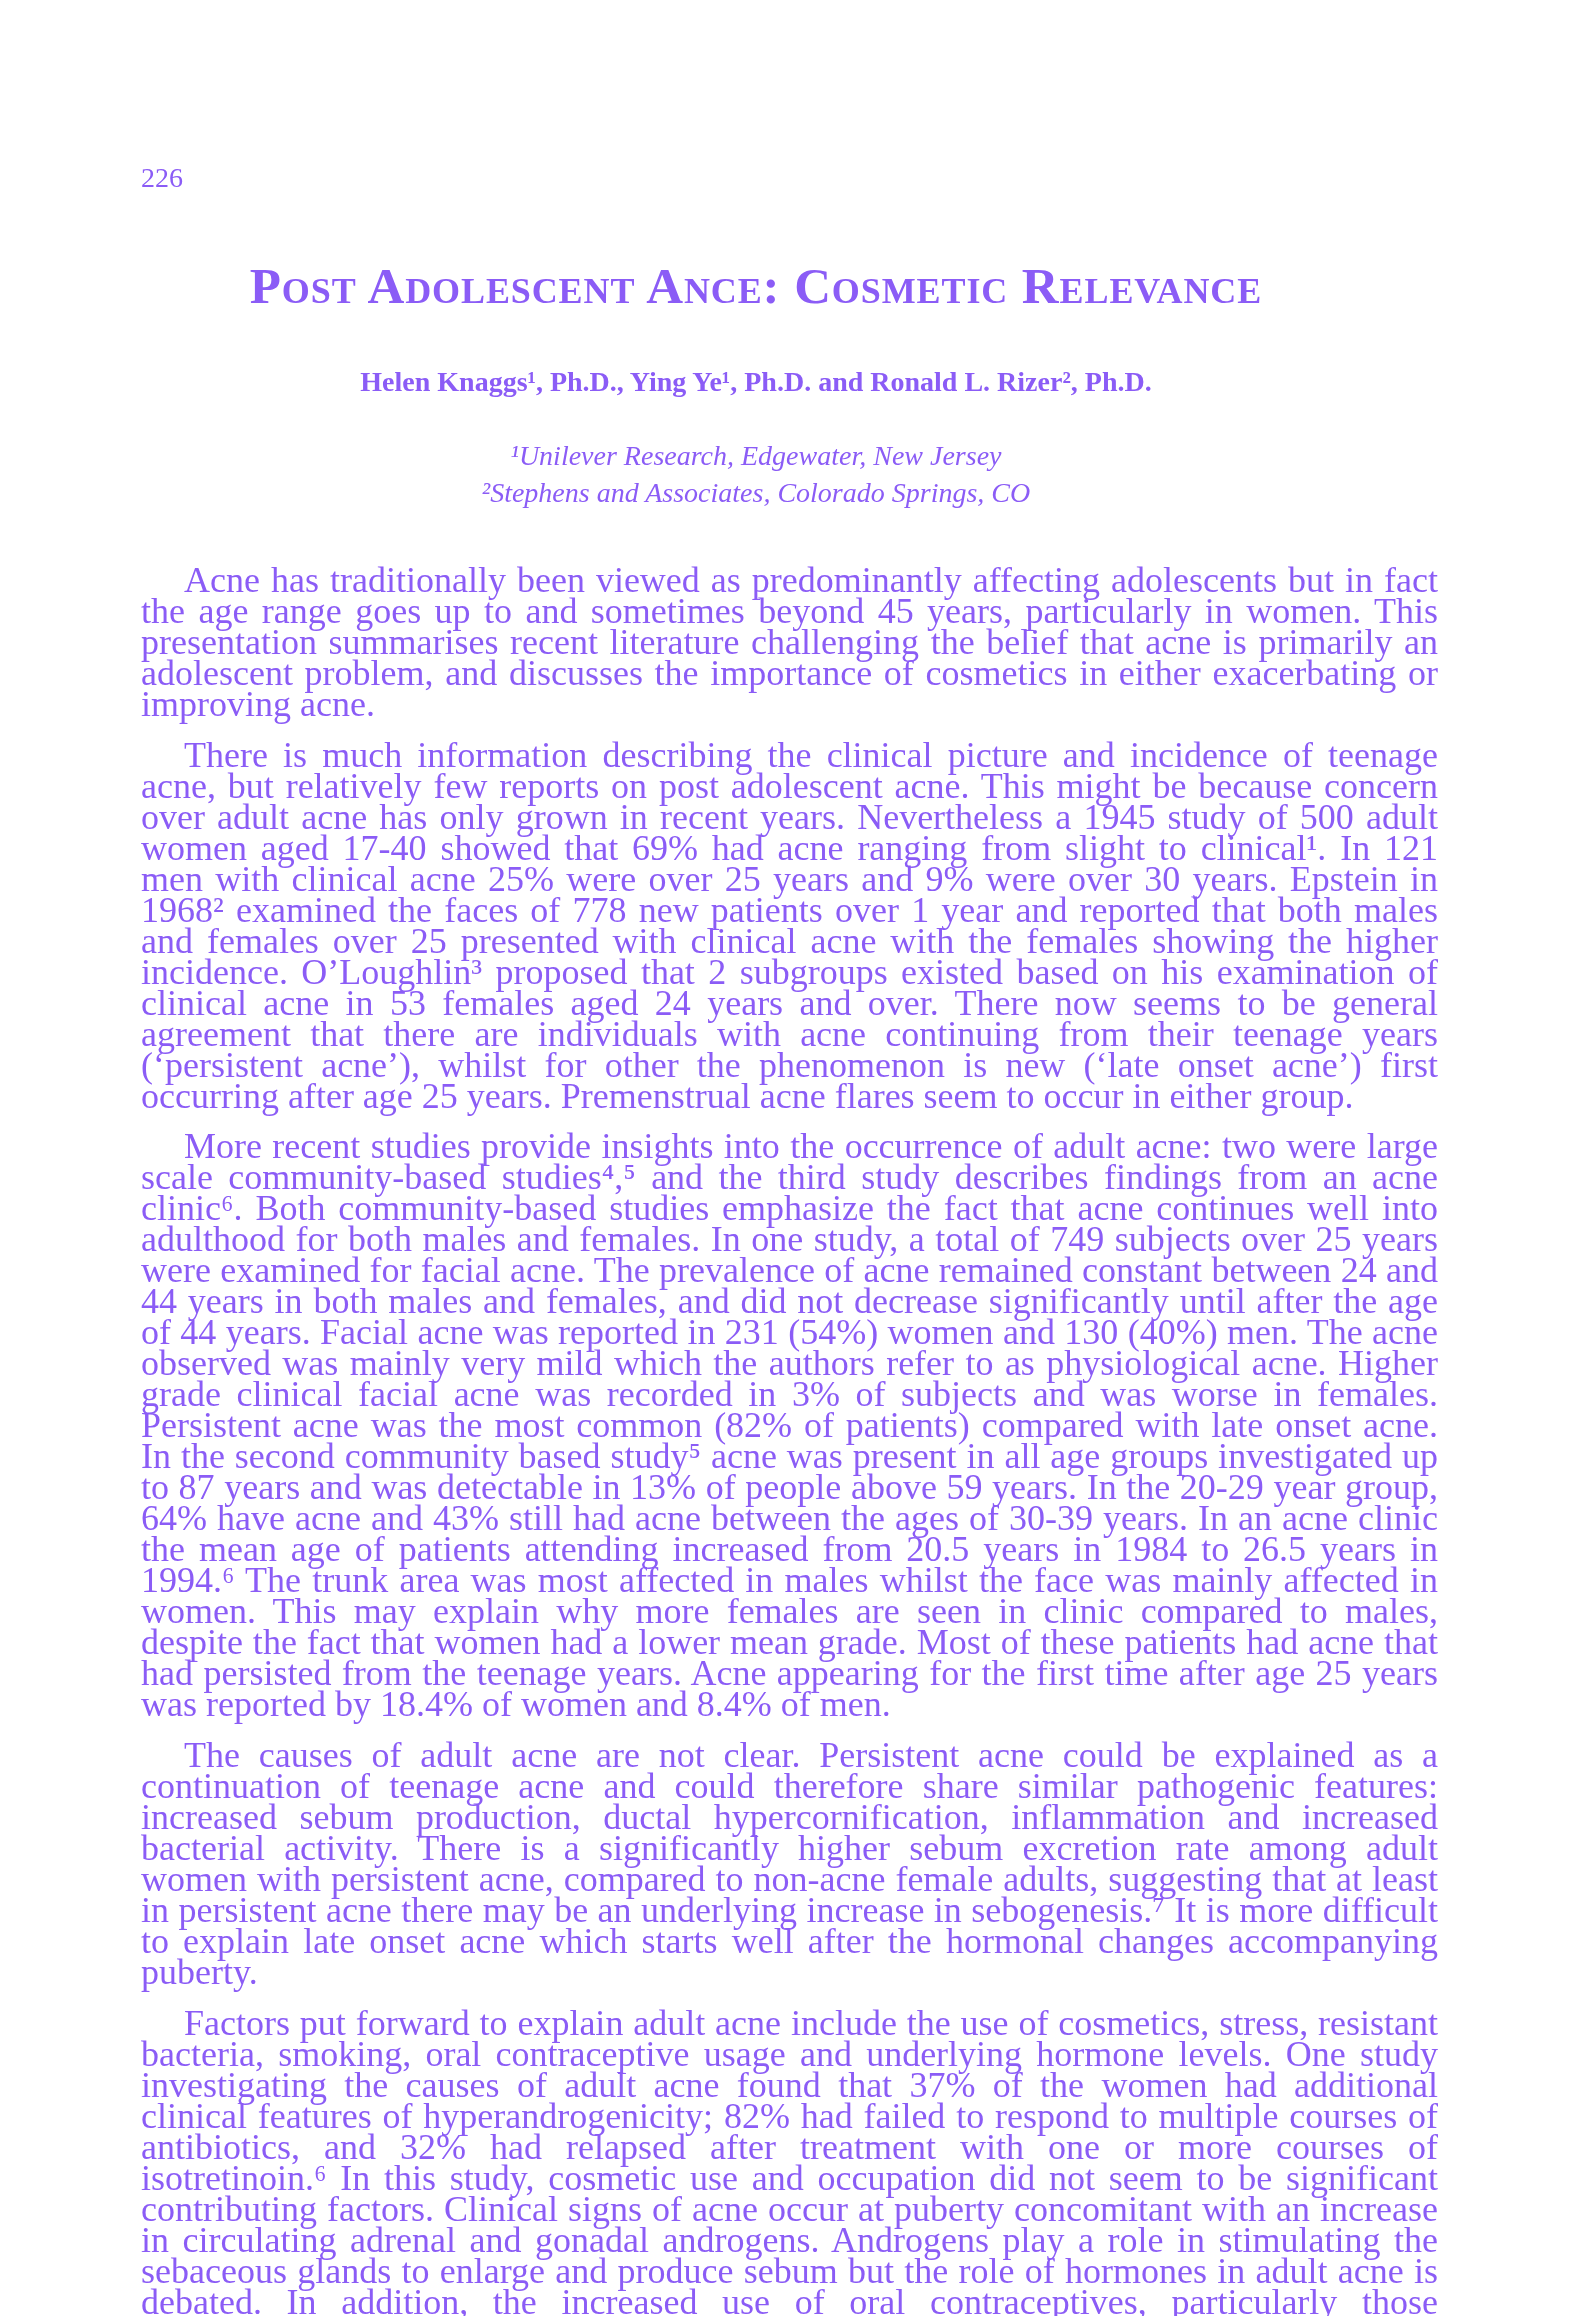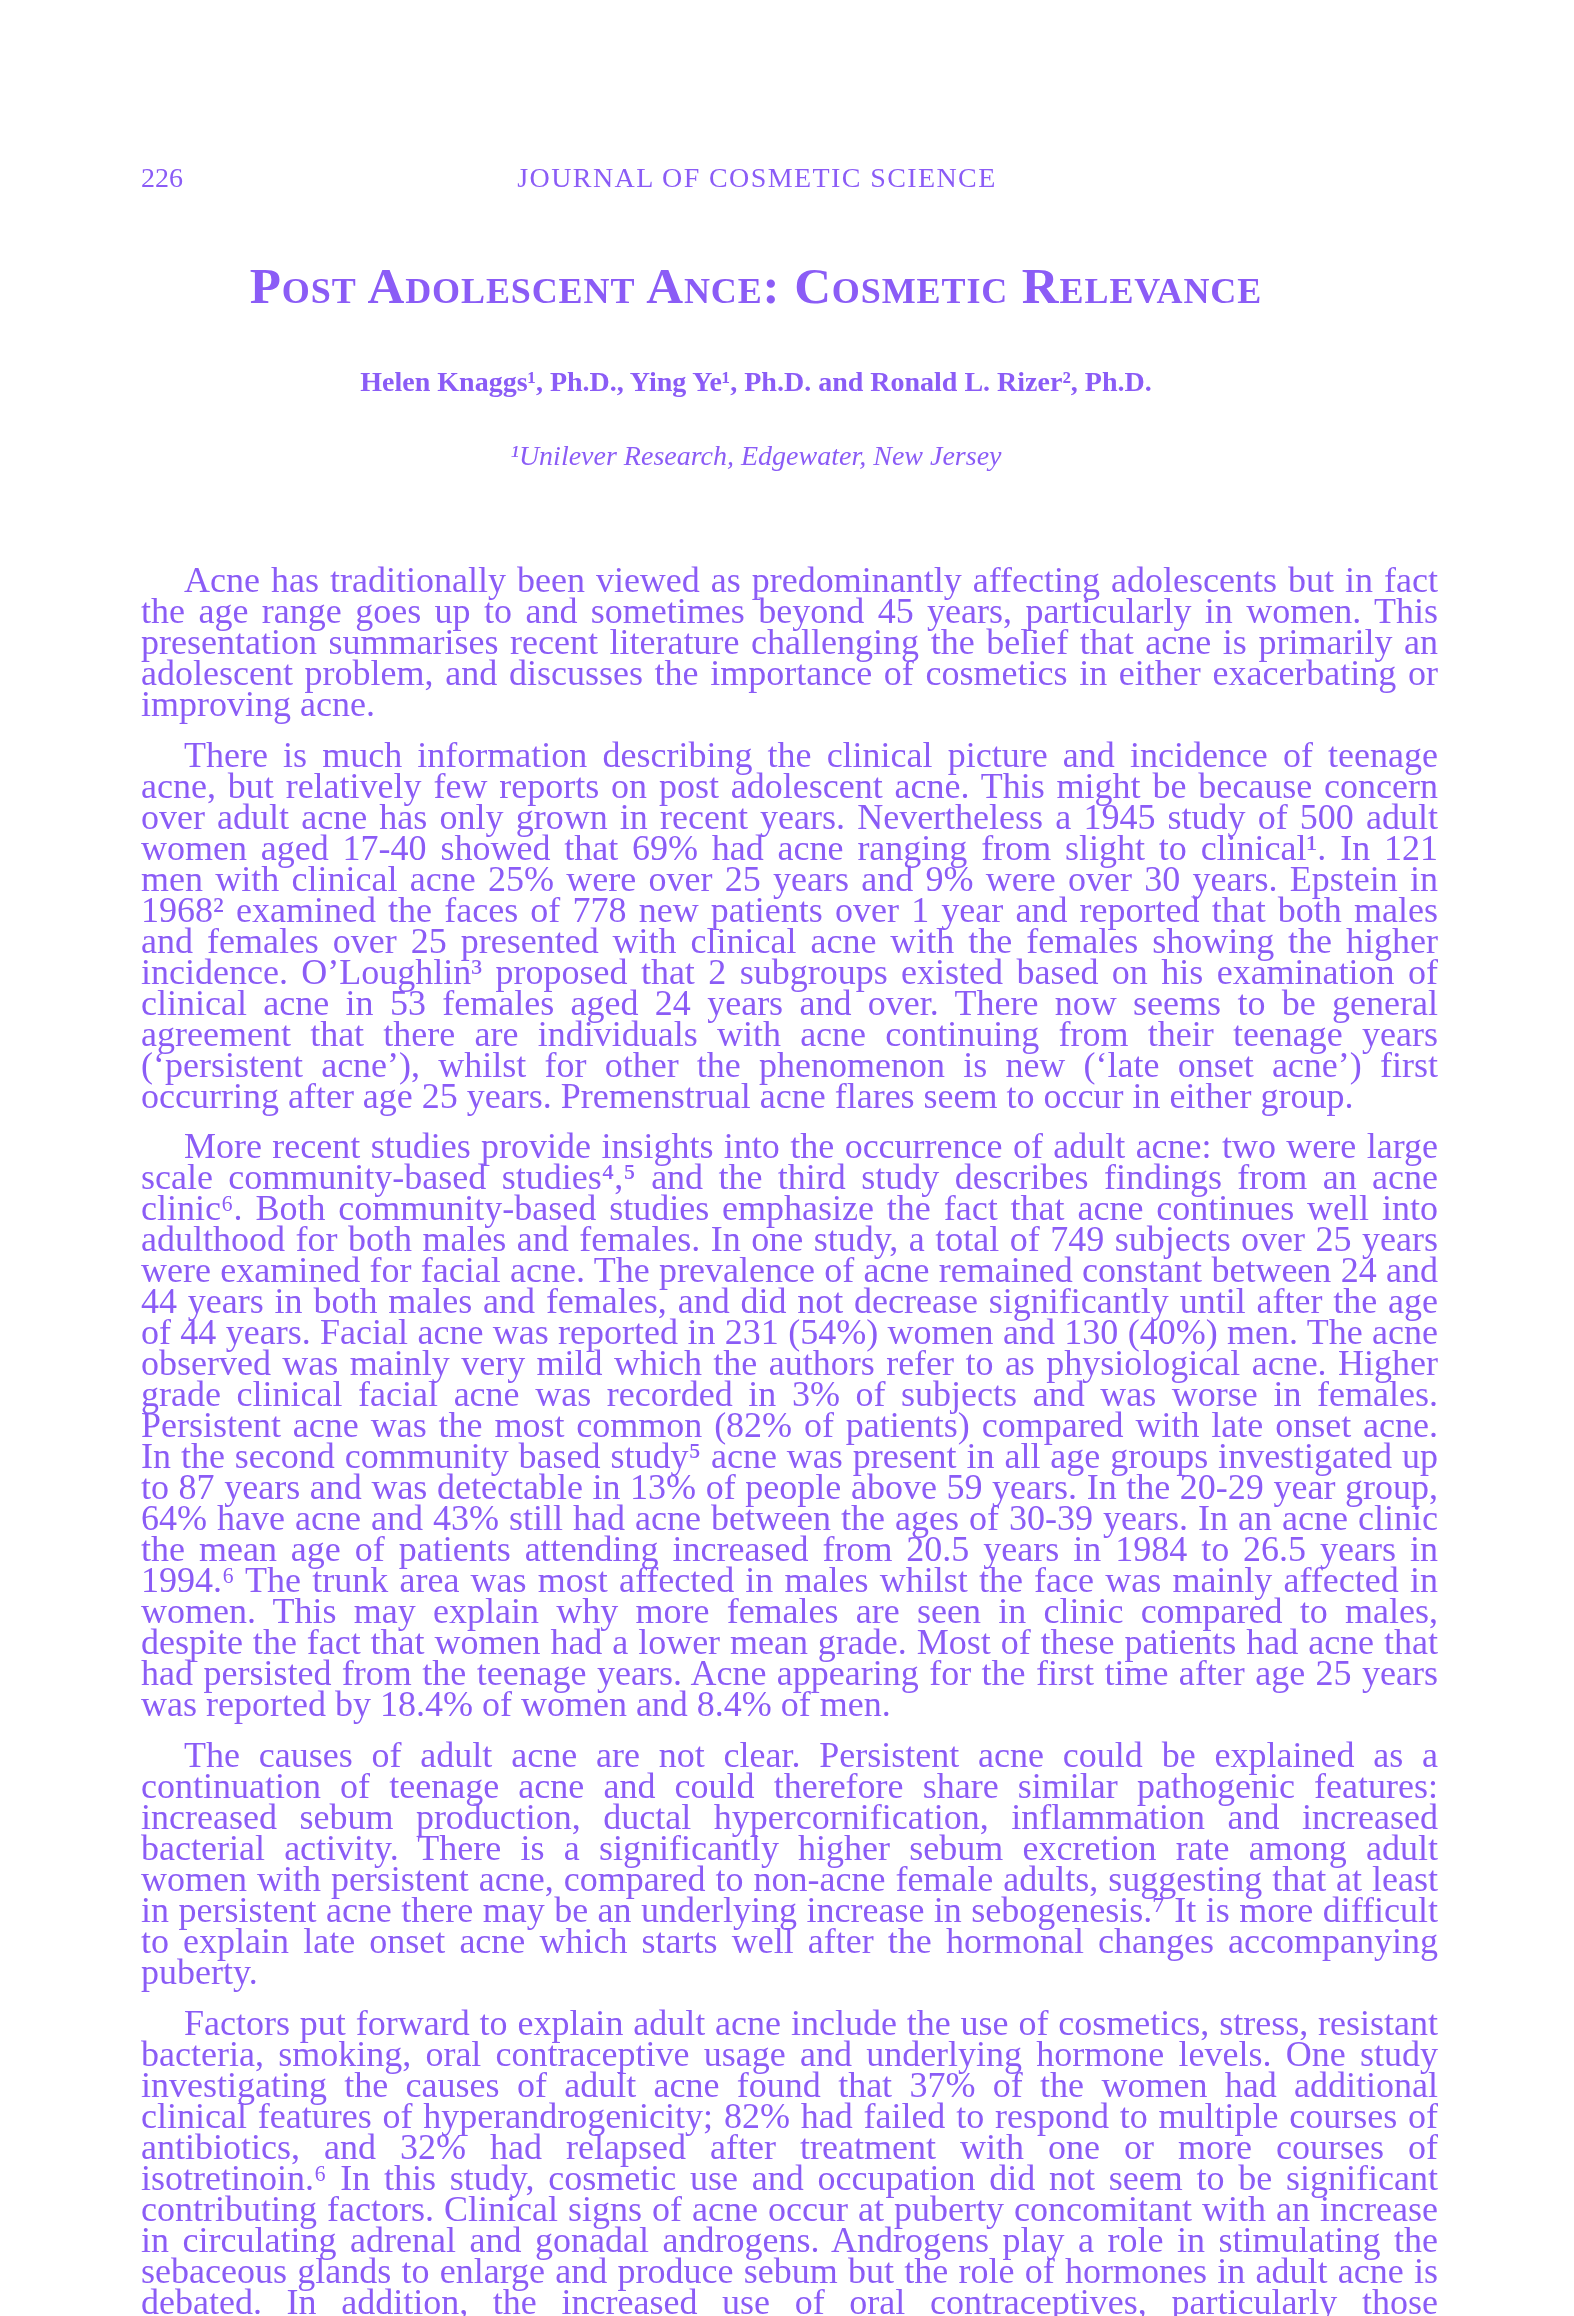--- a/index.html
+++ b/index.html
@@ -78,29 +78,29 @@
     text-align: justify;
   }
 </style>
 </head>
 <body>
 
 <div class="page">
 
   <header class="running-head">
     <span class="page-num">226</span>
-    <span class="journal">JOURNAL OF COSMETIC SCIENCE</span>
   </header>
 
   <h1 class="title">Post Adolescent Ance: Cosmetic Relevance</h1>
 
   <div class="authors">Helen Knaggs¹, Ph.D., Ying Ye¹, Ph.D. and Ronald L. Rizer², Ph.D.</div>
 
   <div class="affiliations">
     <div class="affil">¹Unilever Research, Edgewater, New Jersey</div>
+    <div class="affil">²Stephens and Associates, Colorado Springs, CO</div>
   </div>
 
   <main class="body-text">
     <p>Acne has traditionally been viewed as predominantly affecting adolescents but in fact the age range goes up to and sometimes beyond 45 years, particularly in women. This presentation summarises recent literature challenging the belief that acne is primarily an adolescent problem, and discusses the importance of cosmetics in either exacerbating or improving acne.</p>
     <p>There is much information describing the clinical picture and incidence of teenage acne, but relatively few reports on post adolescent acne. This might be because concern over adult acne has only grown in recent years. Nevertheless a 1945 study of 500 adult women aged 17-40 showed that 69% had acne ranging from slight to clinical¹. In 121 men with clinical acne 25% were over 25 years and 9% were over 30 years. Epstein in 1968² examined the faces of 778 new patients over 1 year and reported that both males and females over 25 presented with clinical acne with the females showing the higher incidence. O’Loughlin³ proposed that 2 subgroups existed based on his examination of clinical acne in 53 females aged 24 years and over. There now seems to be general agreement that there are individuals with acne continuing from their teenage years (‘persistent acne’), whilst for other the phenomenon is new (‘late onset acne’) first occurring after age 25 years. Premenstrual acne flares seem to occur in either group.</p>
     <p>More recent studies provide insights into the occurrence of adult acne: two were large scale community-based studies⁴,⁵ and the third study describes findings from an acne clinic⁶. Both community-based studies emphasize the fact that acne continues well into adulthood for both males and females. In one study, a total of 749 subjects over 25 years were examined for facial acne. The prevalence of acne remained constant between 24 and 44 years in both males and females, and did not decrease significantly until after the age of 44 years. Facial acne was reported in 231 (54%) women and 130 (40%) men. The acne observed was mainly very mild which the authors refer to as physiological acne. Higher grade clinical facial acne was recorded in 3% of subjects and was worse in females. Persistent acne was the most common (82% of patients) compared with late onset acne. In the second community based study⁵ acne was present in all age groups investigated up to 87 years and was detectable in 13% of people above 59 years. In the 20-29 year group, 64% have acne and 43% still had acne between the ages of 30-39 years. In an acne clinic the mean age of patients attending increased from 20.5 years in 1984 to 26.5 years in 1994.⁶ The trunk area was most affected in males whilst the face was mainly affected in women. This may explain why more females are seen in clinic compared to males, despite the fact that women had a lower mean grade. Most of these patients had acne that had persisted from the teenage years. Acne appearing for the first time after age 25 years was reported by 18.4% of women and 8.4% of men.</p>
     <p>The causes of adult acne are not clear. Persistent acne could be explained as a continuation of teenage acne and could therefore share similar pathogenic features: increased sebum production, ductal hypercornification, inflammation and increased bacterial activity. There is a significantly higher sebum excretion rate among adult women with persistent acne, compared to non-acne female adults, suggesting that at least in persistent acne there may be an underlying increase in sebogenesis.⁷ It is more difficult to explain late onset acne which starts well after the hormonal changes accompanying puberty.</p>
     <p>Factors put forward to explain adult acne include the use of cosmetics, stress, resistant bacteria, smoking, oral contraceptive usage and underlying hormone levels. One study investigating the causes of adult acne found that 37% of the women had additional clinical features of hyperandrogenicity; 82% had failed to respond to multiple courses of antibiotics, and 32% had relapsed after treatment with one or more courses of isotretinoin.⁶ In this study, cosmetic use and occupation did not seem to be significant contributing factors. Clinical signs of acne occur at puberty concomitant with an increase in circulating adrenal and gonadal androgens. Androgens play a role in stimulating the sebaceous glands to enlarge and produce sebum but the role of hormones in adult acne is debated. In addition, the increased use of oral contraceptives, particularly those containing androgenic progesterone may play a role in the persistence of acne in women.</p>
   </main>
 

